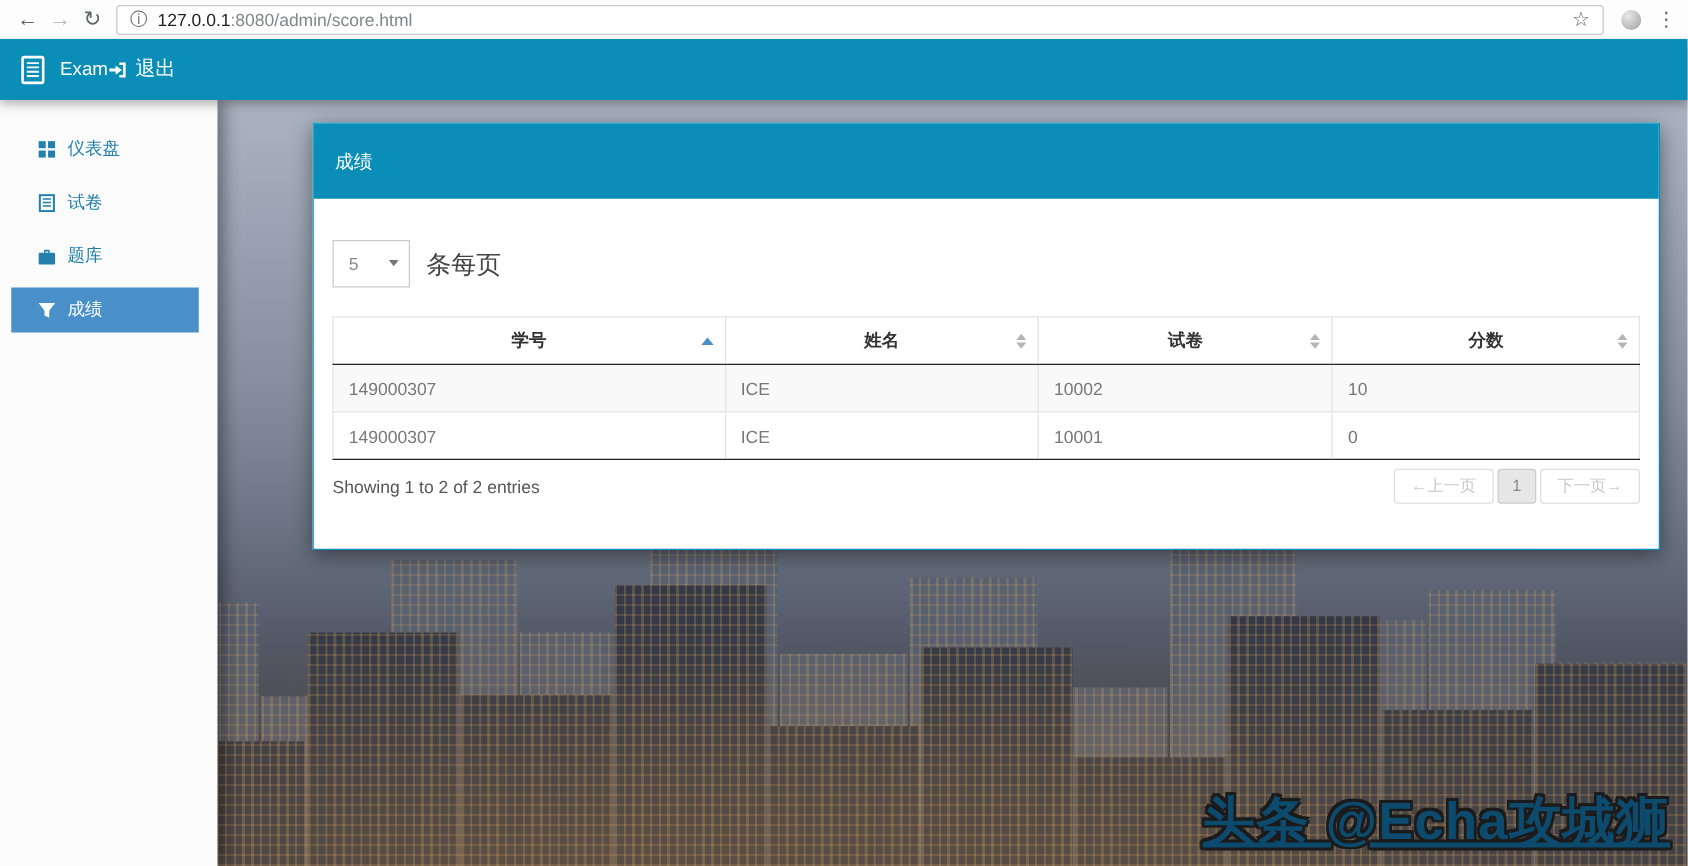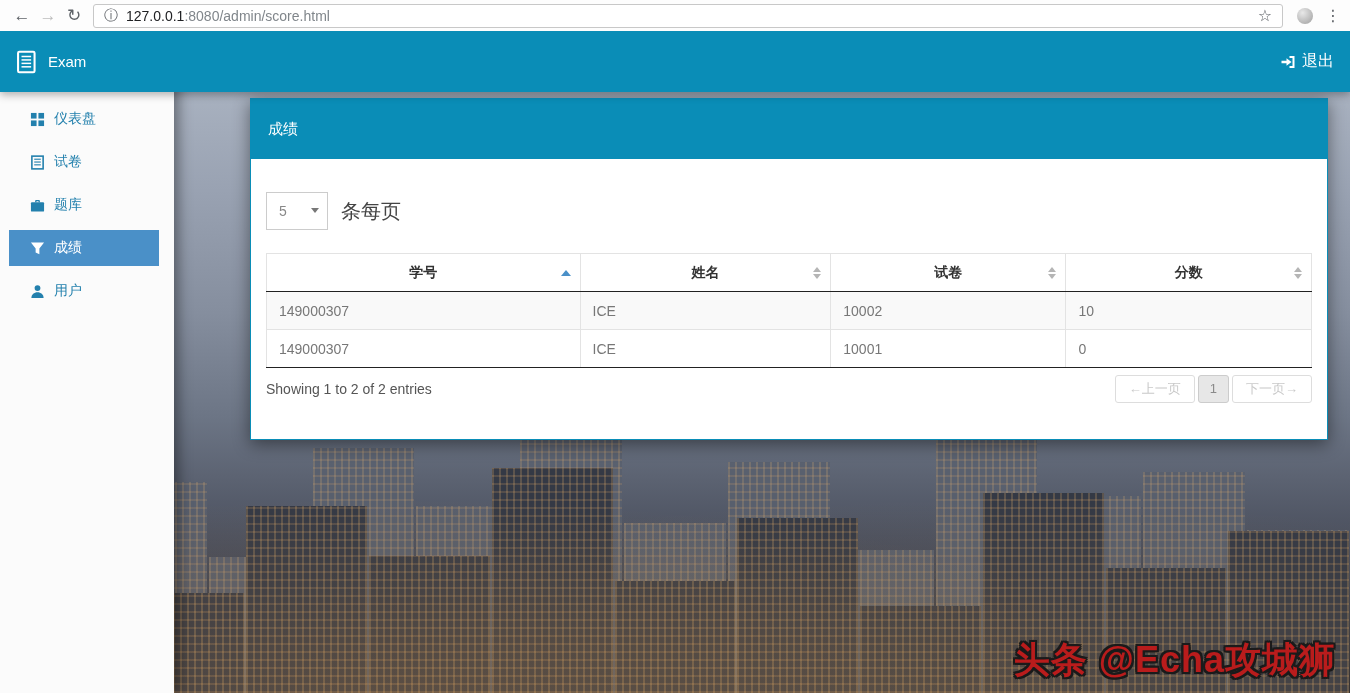--- a/index.html
+++ b/index.html
@@ -17,23 +17,23 @@
   .urlbar .info-icon { color:#5f6368; font-size:14px; margin-right:8px; }
   .url-main { color:#202124; font-size:14px; }
   .url-rest { color:#80868b; font-size:14px; }
   .urlbar .spacer { flex:1; }
   .star-icon { color:#5f6368; font-size:16px; }
   .ext-icon { width:16px; height:16px; border-radius:50%;
     background:radial-gradient(circle at 35% 30%, #e8e8e8, #9e9e9e); margin:0 12px 0 4px; }
   .menu-icon { color:#5f6368; font-size:16px; width:16px; text-align:center; letter-spacing:0; }
 
   
-  .app-header { position:absolute; top:31px; left:0; width:1350px; height:61px;
+  .app-header { position:absolute; top:31px; left:0; width:1350px; height:49px;
     background:#0a8db7; z-index:8; display:flex; align-items:center;
-    justify-content:space-between; padding:0 16px; box-shadow:0 3px 8px rgba(0,0,0,.30); }
+    justify-content:flex-start; padding:0 16px; box-shadow:0 3px 8px rgba(0,0,0,.30); }
   .brand { display:flex; align-items:center; gap:10px; color:#fff; }
   .brand-label { font-size:15px; color:#fff; }
   .logout { display:flex; align-items:center; gap:6px; color:#fff; font-size:16px; cursor:pointer; }
 
   
   .content-bg { position:absolute; top:80px; left:0; width:1350px; height:613px; z-index:0;
     background:linear-gradient(180deg,#aab3c1 0%,#99a2b2 18%,#858e9e 38%,#6c7585 55%,#4b505e 75%,#26282f 100%); overflow:hidden; }
   .city-row { position:absolute; left:0; right:0; bottom:0; display:flex; align-items:flex-end; }
   .city-back { height:340px; opacity:.85; }
   .city-front { height:250px; }
@@ -103,24 +103,24 @@
     border-bottom:6px solid #4a90c8; }
 
   .table-footer { display:flex; justify-content:space-between; align-items:center; margin-top:7px; }
   .info-text { font-size:14px; color:#555; }
   .pagination { display:flex; gap:3px; }
   .pg-btn { display:inline-block; height:28px; line-height:26px; padding:0 13px;
     border:1px solid #ddd; border-radius:3px; background:#fff; color:#c9c9c9;
     font-size:13px; cursor:default; }
   .pg-btn.current { background:#e7e7e7; border-color:#ccc; color:#8a8a8a; padding:0 11px; }
 
-  .watermark { position:absolute; right:14px; bottom:8px; z-index:7; font-size:36px;
-    font-weight:bold; color:#b91c1c; letter-spacing:1px;
+  .watermark { position:absolute; right:14px; bottom:8px; z-index:7; font-size:42px;
+    font-weight:bold; color:#0c4a6e; letter-spacing:1px;
     text-shadow:2px 0 0 #1b1b1b,-2px 0 0 #1b1b1b,0 2px 0 #1b1b1b,0 -2px 0 #1b1b1b,
-      2px 2px 0 #1b1b1b,-2px -2px 0 #1b1b1b,2px -2px 0 #1b1b1b,-2px 2px 0 #1b1b1b; }
+      2px 2px 0 #1b1b1b,-2px -2px 0 #1b1b1b,2px -2px 0 #1b1b1b,-2px 2px 0 #1b1b1b;text-decoration:underline; }
 </style>
 </head>
 <body>
 
 <div class="chrome">
   <span class="nav-btn">←</span>
   <span class="nav-btn fwd">→</span>
   <span class="nav-btn">↻</span>
   <div class="urlbar">
     <span class="info-icon">ⓘ</span>
@@ -209,27 +209,20 @@
       <path d="M5.5 4.5V3a1 1 0 011-1h3a1 1 0 011 1v1.5h-1.4V3.4H6.9v1.1z"></path>
       <rect x="1" y="4.5" width="14" height="10" rx="1"></rect>
     </svg>
     <span>题库</span>
   </div>
   <div class="side-item active">
     <svg width="15" height="15" viewBox="0 0 16 16" fill="currentColor">
       <path d="M1 1.5h14L10 8v6l-4-1.8V8z"></path>
     </svg>
     <span>成绩</span>
-  </div>
-  <div class="side-item">
-    <svg width="15" height="15" viewBox="0 0 16 16" fill="currentColor">
-      <circle cx="8" cy="4.3" r="3.1"></circle>
-      <path d="M1.5 15c0-3.7 2.9-6.1 6.5-6.1s6.5 2.4 6.5 6.1z"></path>
-    </svg>
-    <span>用户</span>
   </div>
 </div>
 
 <div class="panel">
   <div class="panel-header">
     <span>成绩</span>
   </div>
   <div class="panel-body">
 
     <div class="controls">

